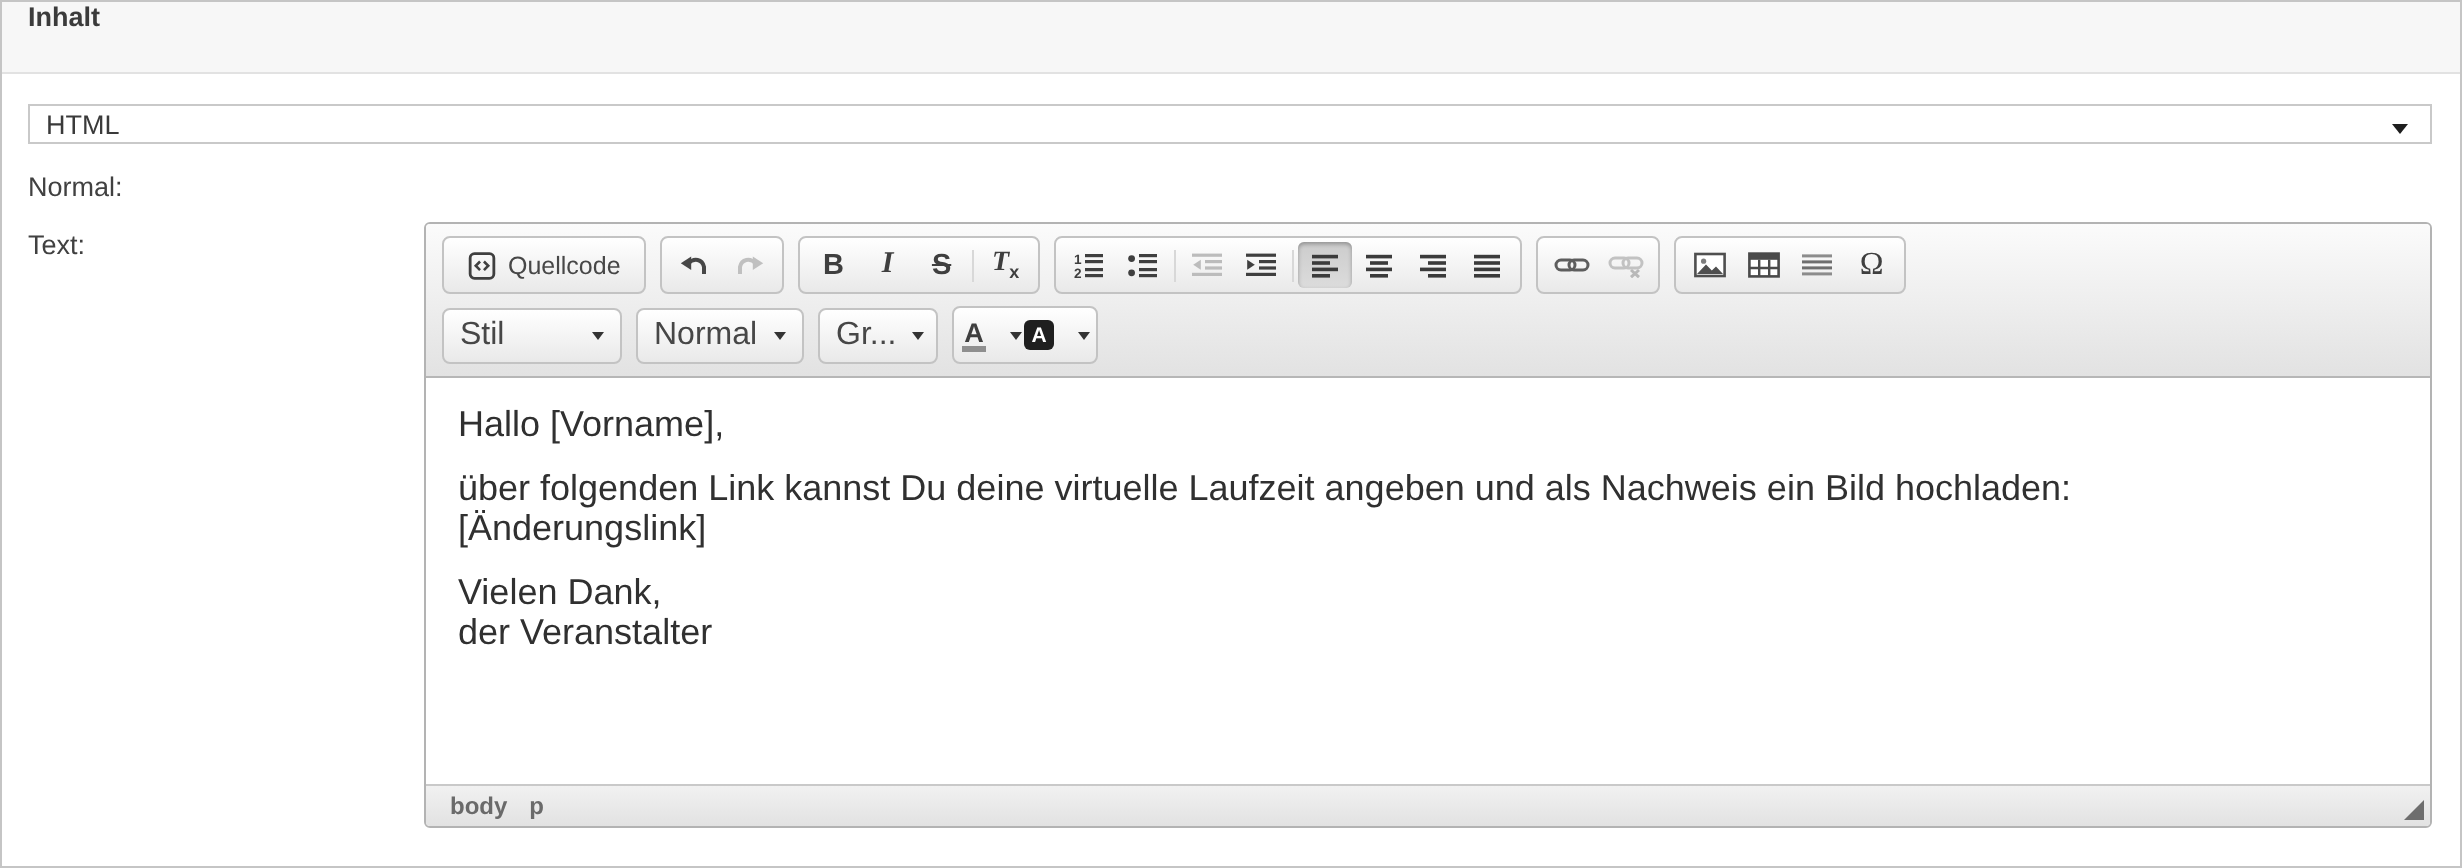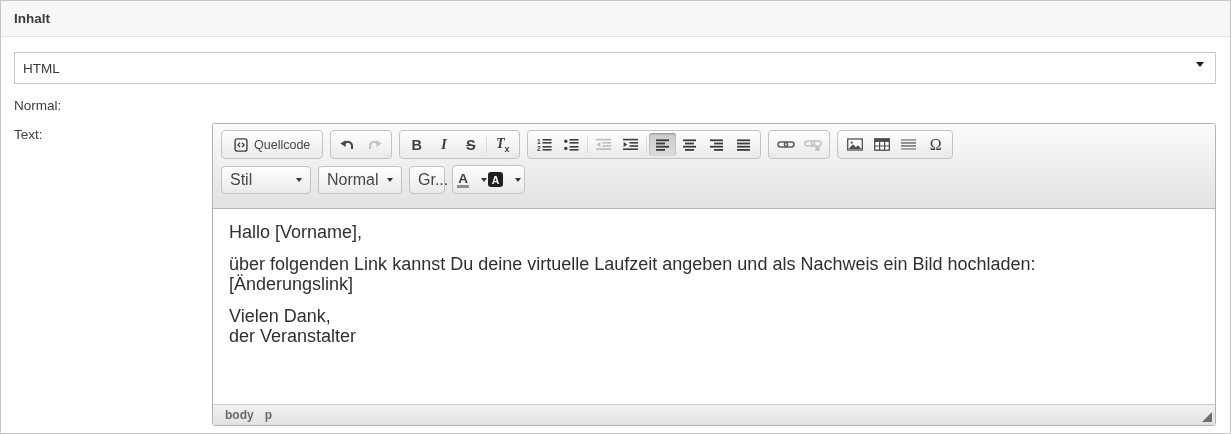--- a/index.html
+++ b/index.html
@@ -8,30 +8,30 @@
     width:1231px; height:434px; position:relative;
     font-family:"Liberation Sans", sans-serif;
     -webkit-font-smoothing:antialiased;
   }
   .panel {
     position:absolute; inset:0;
     border:1px solid #c5c5c5; background:#fff;
   }
   .panel-header {
     height:36px; background:#f7f7f7; border-bottom:1px solid #e2e2e2;
-    display:flex; align-items:center; padding:0 13px;
+    display:flex; align-items:flex-start; padding:0 13px;
   }
   .panel-title { font-size:13.5px; font-weight:bold; color:#3b3b3b; }
   .panel-body { padding:15px 14px 0 13px; }
 
   .form-row { display:flex; align-items:flex-start; margin-bottom:10px; }
   .form-label { flex:0 0 198px; font-size:13.5px; color:#414141; padding-top:4px; }
 
   .select-control {
-    position:relative; flex:1; height:32px; border:1px solid #c9c9c9; background:#fff;
+    position:relative; flex:1; height:20px; border:1px solid #c9c9c9; background:#fff;
     display:flex; align-items:center; padding:0 26px 0 8px;
     font-size:13.5px; color:#3a3a3a; cursor:pointer;
   }
   .select-arrow {
     position:absolute; right:11px; top:9px; width:0; height:0;
     border-left:4px solid transparent; border-right:4px solid transparent;
     border-top:5px solid #1e1e1e;
   }
   .text-input {
     flex:1; height:24px; border:1px solid #c9c9c9; background:#fff;
@@ -39,21 +39,21 @@
   }
 
   
   .editor {
     flex:1; height:303px; border:1px solid #b3b3b3; border-radius:3px;
     display:flex; flex-direction:column; overflow:hidden; background:#fff;
   }
   .toolbar {
     background:linear-gradient(#fbfbfb, #e2e2e2);
     border-bottom:1px solid #b6b6b6;
-    padding:6px 8px 14px;
+    padding:6px 8px 6px;
   }
   .tb-row { display:flex; align-items:center; gap:7px; }
   .tb-row + .tb-row { margin-top:6px; }
   .tb-group {
     display:inline-flex; align-items:center;
     border:1px solid #c3c3c3; border-radius:4px;
     background:linear-gradient(#ffffff, #e9e9e9);
     padding:2px 3px; height:29px;
   }
   .tb-btn {
@@ -81,21 +81,21 @@
     display:inline-flex; align-items:center; justify-content:space-between;
     border:1px solid #c3c3c3; border-radius:4px;
     background:linear-gradient(#ffffff, #e9e9e9);
     height:28px; padding:0 8px; font-size:16px; color:#474747; cursor:pointer;
   }
   .drop-arrow {
     width:0; height:0; margin-left:8px;
     border-left:3.5px solid transparent; border-right:3.5px solid transparent;
     border-top:4.5px solid #333;
   }
-  .w-stil { width:90px; } .w-normal { width:84px;align-items:center; } .w-schriftart { width:90px; } .w-gr { width:36px; }
+  .w-stil { width:90px; } .w-normal { width:84px;align-items:center; } .w-schriftart { width:90px; } .w-gr { width:60px; }
 
   .color-btn { gap:4px; min-width:32px; }
   .color-a {
     font-weight:bold; font-size:13.5px; color:#3f3f3f; line-height:13px;
     border-bottom:3px solid #8f8f8f; padding:0 1px;
   }
   .bg-a {
     width:15px; height:15px; background:#1f1f1f; border-radius:3px;
     color:#fff; font-weight:bold; font-size:10.5px;
     display:flex; align-items:center; justify-content:center;

